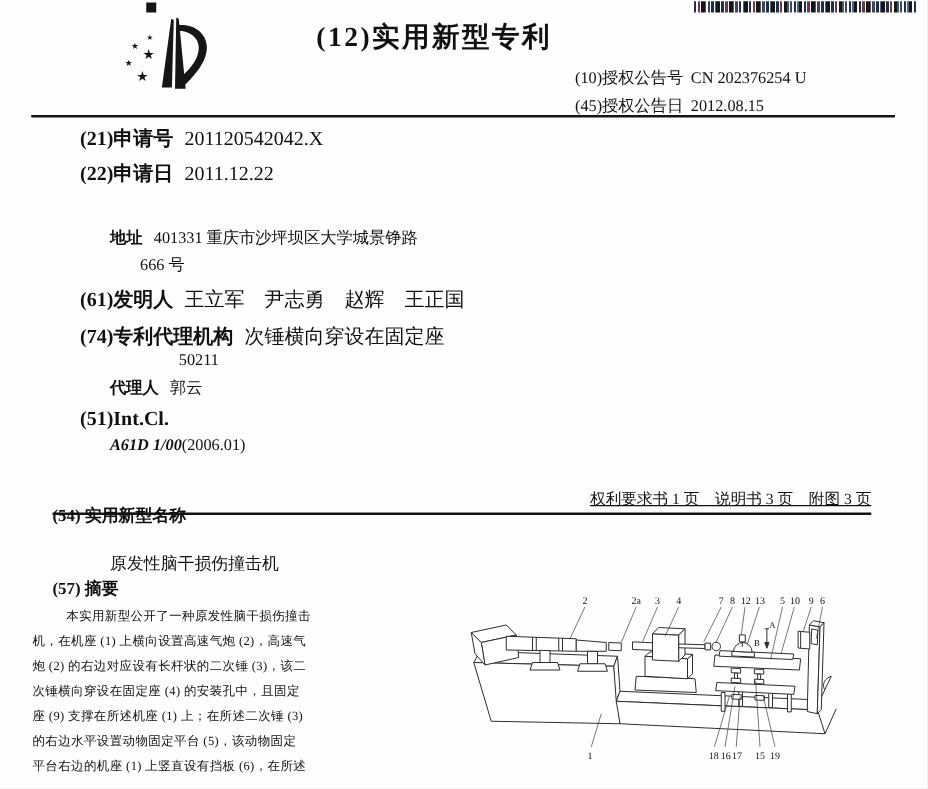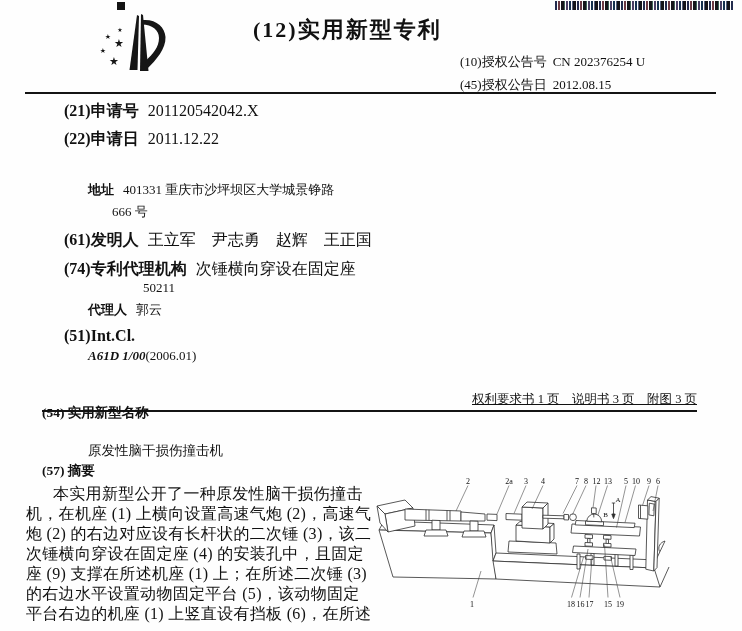--- a/index.html
+++ b/index.html
@@ -23,21 +23,21 @@
   .doc-title{left:253px;top:15px;font-size:22px;font-weight:bold;letter-spacing:2px;white-space:nowrap;text-align:center;}
   .pub-row{left:460px;font-size:13px;white-space:nowrap;}
   .pub-row .lbl{font-weight:normal;margin-right:6px;}
   .hr{background:#141414;}
   .biblio-row{left:64px;font-size:16px;white-space:nowrap;}
   .biblio-row .lbl{font-weight:bold;margin-right:9px;}
   .sub{font-size:13px;white-space:nowrap;}
   .pages-info{right:45px;top:391px;font-size:12.5px;white-space:nowrap;text-decoration:underline;}
   .sec-label{left:42px;font-size:13.5px;font-weight:bold;white-space:nowrap;}
   .sec-title{left:88px;font-size:13.5px;white-space:nowrap;}
-  .abstract{left:26px;top:484px;width:352px;font-size:16px;line-height:20px;}
+  .abstract{left:26px;top:484px;width:352px;font-size:10px;line-height:20px;}
   .abstract .abs-line{white-space:nowrap;letter-spacing:0.3px;}
   .abstract .abs-line:first-child{text-indent:27px;}
   svg text{font-family:"Liberation Serif","DejaVu Serif",serif;}
 </style>
 </head>
 <body>
 
 <div class="page">
 
   <div class="abs corner-mark"></div>

